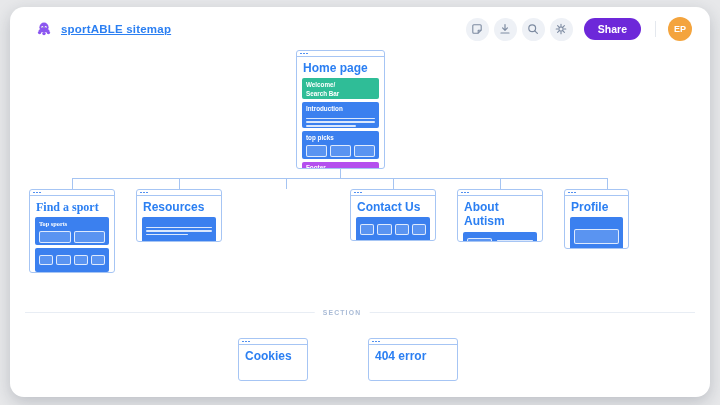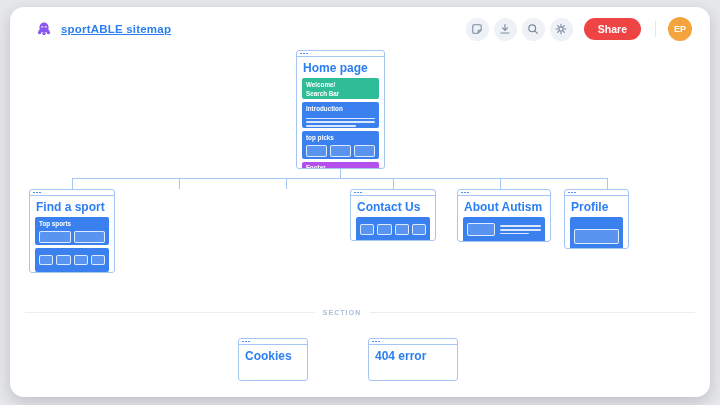--- a/index.html
+++ b/index.html
@@ -23,21 +23,21 @@
   .logo { width:16px; height:16px; display:flex; }
   .app-title { color:#2b7ff2; font-weight:bold; font-size:11.5px; margin-left:9px; letter-spacing:.2px;text-decoration:underline; }
   .header-right { margin-left:auto; display:flex; align-items:center; gap:5px; }
   .icon-btn {
     width:23px; height:23px; border-radius:50%; background:#eef1f6;
     display:flex; align-items:center; justify-content:center; cursor:pointer;
   }
   .icon-btn svg { display:block; }
   .share-btn {
     height:22px; padding:0 14px; margin-left:6px; border-radius:12px;
-    background:#ef4444; color:#fff; font-size:10.5px; font-weight:bold;
+    background:#6d28d9; color:#fff; font-size:10.5px; font-weight:bold;
     display:flex; align-items:center; cursor:pointer;
   }
   .hdr-divider { width:1px; height:16px; background:#e4e8ee; margin:0 7px 0 9px; }
   .avatar {
     width:24px; height:24px; border-radius:50%; background:#f4a43d;
     color:#fff; font-size:9px; font-weight:bold;
     display:flex; align-items:center; justify-content:center; cursor:pointer;
   }
   
   .canvas { position:absolute; inset:0; }
@@ -159,21 +159,21 @@
           <div class="wbox" style="height:12px;"></div>
           <div class="wbox" style="height:12px;"></div>
           <div class="wbox" style="height:12px;"></div>
         </div>
       </div>
       <div class="blk purple" style="height:12px;">
         <div class="blk-label" style="padding-top:2px;">Footer</div>
       </div>
     </div>
 
-    <div class="card" style="left:19px; top:182px; width:86px; height:84px;">
+    <div class="card" style="left:19px; top:182px; width:86px; height:84px;font-family:Liberation Serif, serif;">
       <div class="bar">
         <span class="dot"></span>
         <span class="dot"></span>
         <span class="dot"></span>
       </div>
       <div class="ctitle">Find a sport</div>
       <div class="blk" style="height:28px;">
         <div class="blk-label">Top sports</div>
         <div class="boxrow">
           <div class="wbox" style="height:12px;"></div>
@@ -183,40 +183,55 @@
       <div class="blk" style="height:24px;">
         <div class="boxrow" style="padding:7px 4px;">
           <div class="wbox" style="height:10px;"></div>
           <div class="wbox" style="height:10px;"></div>
           <div class="wbox" style="height:10px;"></div>
           <div class="wbox" style="height:10px;"></div>
         </div>
       </div>
     </div>
 
+    <div class="card" style="left:126px; top:182px; width:86px; height:53px;">
+      <div class="bar">
+        <span class="dot"></span>
+        <span class="dot"></span>
+        <span class="dot"></span>
+      </div>
+      <div class="ctitle">Resources</div>
+      <div class="blk" style="height:26px;">
+        <div class="lines" style="padding-top:7px;">
+          <div class="wline" style="width:100%;"></div>
+          <div class="wline" style="width:100%;"></div>
+          <div class="wline" style="width:64%;"></div>
+        </div>
+      </div>
+    </div>
 
 
     <div class="card" style="left:340px; top:182px; width:86px; height:52px;">
       <div class="bar">
         <span class="dot"></span>
         <span class="dot"></span>
         <span class="dot"></span>
       </div>
       <div class="ctitle">Contact Us</div>
       <div class="blk" style="height:25px;">
         <div class="boxrow" style="padding:7px 4px;">
           <div class="wbox" style="height:11px;"></div>
           <div class="wbox" style="height:11px;"></div>
           <div class="wbox" style="height:11px;"></div>
           <div class="wbox" style="height:11px;"></div>
         </div>
       </div>
     </div>
 
-    <div class="card" style="left:447px; top:182px; width:94px; height:53px;">
+    <div class="card" style="left:447px; top:182px; width:86px; height:53px;">
       <div class="bar">
         <span class="dot"></span>
         <span class="dot"></span>
         <span class="dot"></span>
       </div>
       <div class="ctitle">About Autism</div>
       <div class="blk" style="height:26px;">
         <div class="cols" style="padding-top:6px; align-items:center;">
           <div class="wbox" style="height:13px; flex:0 0 38%;"></div>
           <div class="col">

